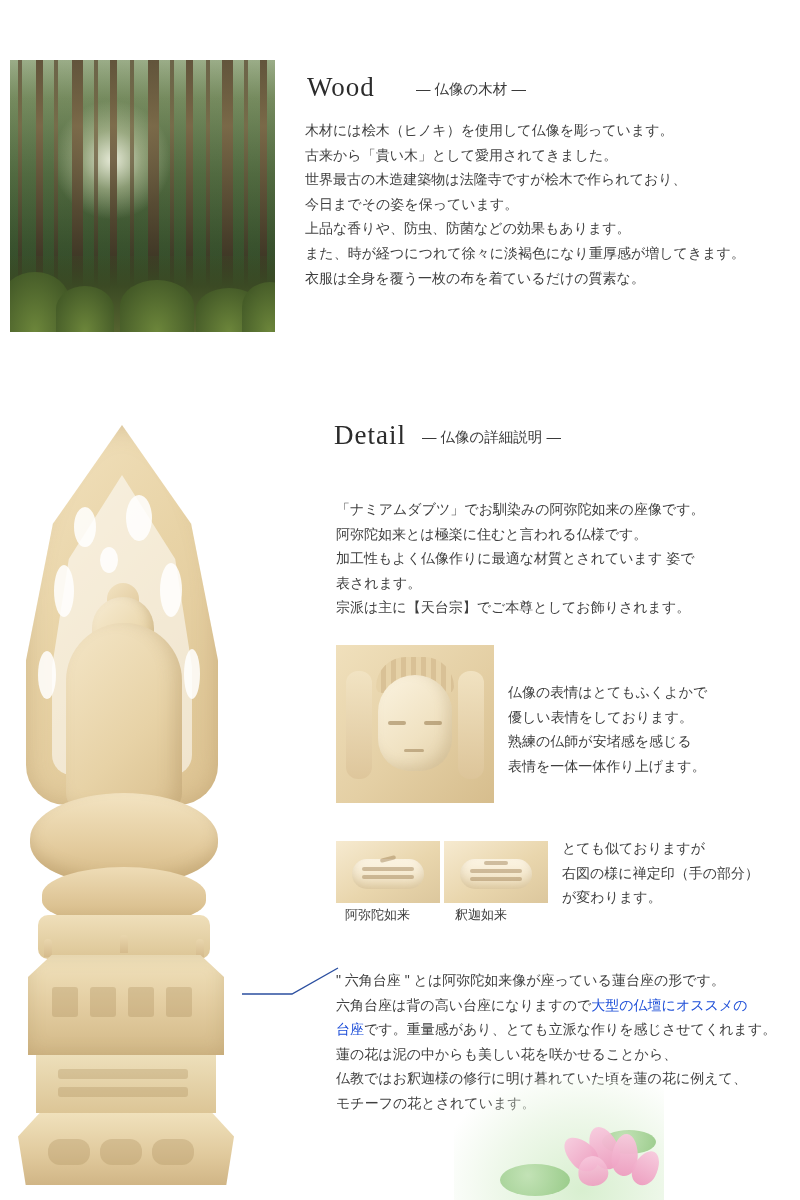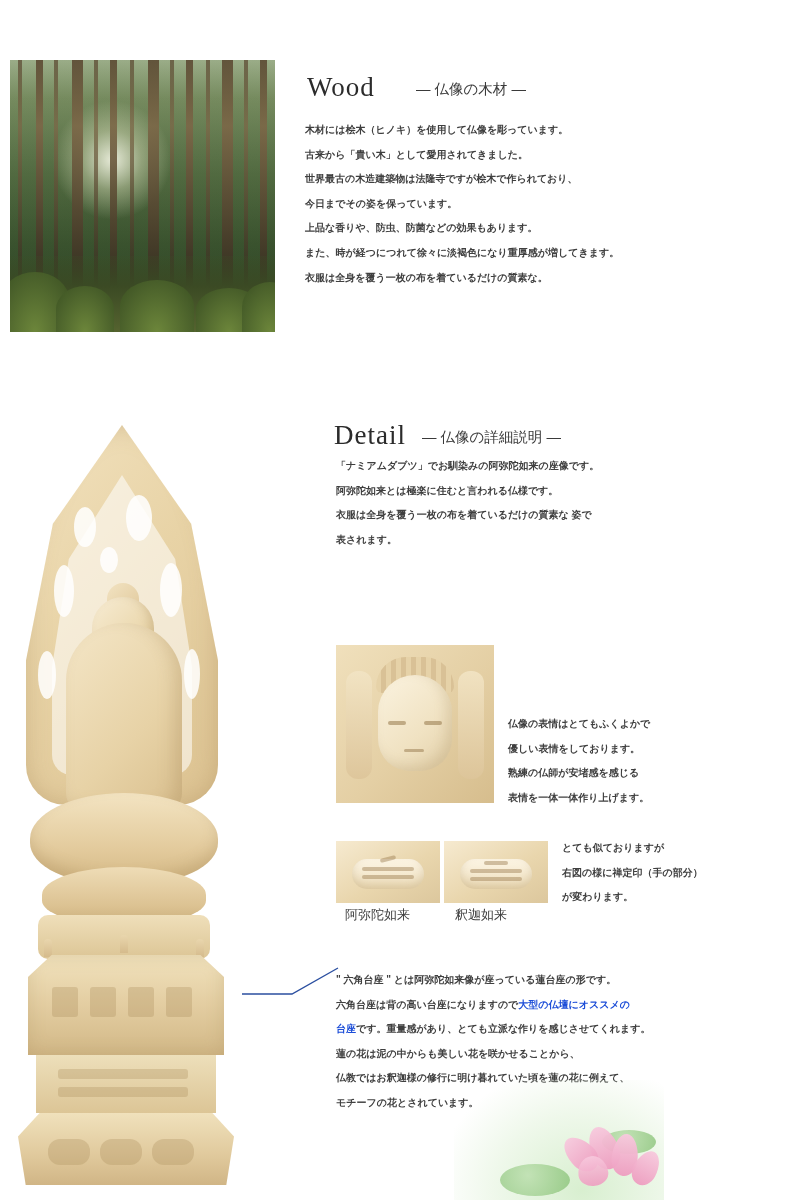--- a/index.html
+++ b/index.html
@@ -33,25 +33,24 @@
     white-space: nowrap;
   }
   .section-sub {
     font-family: "Liberation Sans", sans-serif;
     font-size: 14.5px;
     color: #3a3a3a;
     white-space: nowrap;
   }
 
   .body-text {
-    font-size: 10px;
+    font-size: 14px;
     line-height: 24.6px;
     color: #3f3f3f;
     white-space: nowrap;
-    font-weight: bold;
   }
 
   
   #wood-photo {
     left: 10px;
     top: 60px;
     width: 265px;
     height: 272px;
     overflow: hidden;
     background: #223018;
@@ -95,21 +94,21 @@
     opacity: 0.9;
   }
 
   #wood-heading { left: 307px; top: 72px; }
   #wood-sub { left: 416px; top: 80px; }
   #wood-body { left: 305px; top: 118px; }
 
   
   #detail-heading { left: 334px; top: 420px; }
   #detail-sub { left: 422px; top: 428px; }
-  #detail-body { left: 336px; top: 454px; }
+  #detail-body { left: 336px; top: 497px; }
 
   
   #statue-photo {
     left: 8px;
     top: 415px;
     width: 300px;
     height: 770px;
     overflow: hidden;
     background: #ffffff;
   }
@@ -262,21 +261,21 @@
   }
   .face-side {
     position: absolute;
     top: 26px;
     width: 26px; height: 108px;
     background: linear-gradient(to bottom, #f2e4c4, #ddc59a);
     border-radius: 12px;
     opacity: 0.9;
   }
 
-  #face-text { left: 508px; top: 680px; margin-top: 32px; }
+  #face-text { left: 508px; top: 680px; }
 
   
   #mudra-a { left: 336px; top: 841px; width: 104px; height: 62px; overflow: hidden; }
   #mudra-b { left: 444px; top: 841px; width: 104px; height: 62px; overflow: hidden; }
   .hands {
     position: absolute; inset: 0;
     background: linear-gradient(150deg, #f6ead0, #e9d6ad 55%, #dcc79d);
   }
   .hand-shape {
     position: absolute;
@@ -385,22 +384,23 @@
     <div>また、時が経つにつれて徐々に淡褐色になり重厚感が増してきます。</div>
     <div>衣服は全身を覆う一枚の布を着ているだけの質素な。</div>
   </div>
 
   <div class="abs section-heading" id="detail-heading">Detail</div>
   <div class="abs section-sub" id="detail-sub">— 仏像の詳細説明 —</div>
 
   <div class="abs body-text" id="detail-body">
     <div>「ナミアムダブツ」でお馴染みの阿弥陀如来の座像です。</div>
     <div>阿弥陀如来とは極楽に住むと言われる仏様です。</div>
-    <div>衣服は全身を覆う一枚の布を着ているだけの質素な 姿で</div>
+    <div>加工性もよく仏像作りに最適な材質とされています 姿で</div>
     <div>表されます。</div>
+    <div>宗派は主に【天台宗】でご本尊としてお飾りされます。</div>
   </div>
 
   <div class="abs" id="statue-photo">
     <div class="statue">
       <div class="halo"></div>
       <div class="halo-inner"></div>
       <div class="halo-lace" style="left:66px; top:92px; width:22px; height:40px;"></div>
       <div class="halo-lace" style="left:118px; top:80px; width:26px; height:46px;"></div>
       <div class="halo-lace" style="left:46px; top:150px; width:20px; height:52px;"></div>
       <div class="halo-lace" style="left:152px; top:148px; width:22px; height:54px;"></div>

